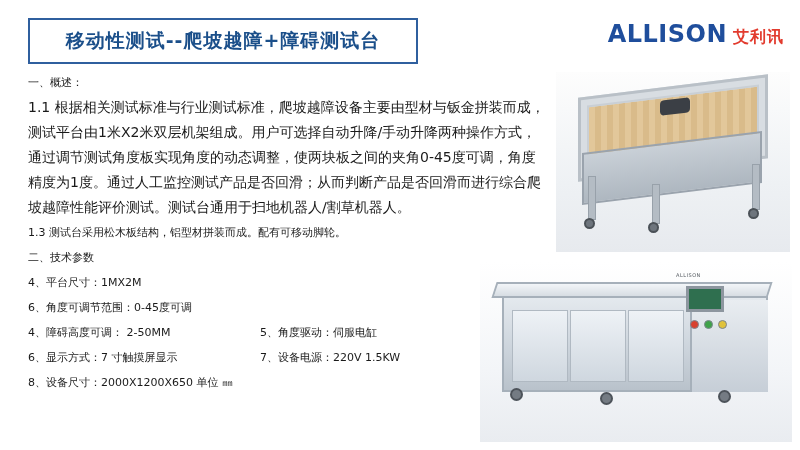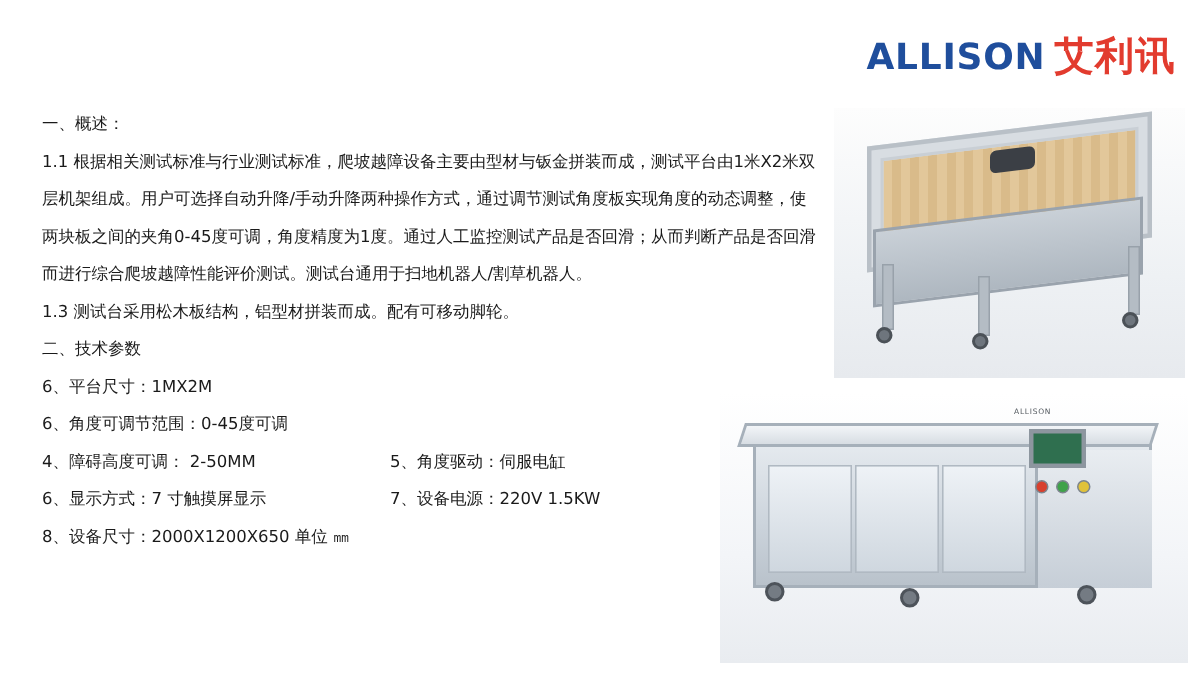--- a/index.html
+++ b/index.html
@@ -50,41 +50,41 @@
     align-items: baseline;
     gap: 6px;
   }
   .brand-en {
     font-size: 24px;
     font-weight: bold;
     color: #1f4e9c;
     letter-spacing: 0.5px;
   }
   .brand-cn {
-    font-size: 26px;
+    font-size: 16px;
     font-weight: bold;
     color: #e23b2e;
     letter-spacing: 1px;
   }
 
   
   .content {
     position: absolute;
     left: 28px;
     top: 70px;
     width: 520px;
   }
   .line {
     font-size: 11px;
     color: #1a1a1a;
     line-height: 25px;
     white-space: nowrap;
   }
   .para {
-    font-size: 11px;
+    font-size: 14px;
     color: #1a1a1a;
     line-height: 25px;
   }
   .cols {
     display: flex;
   }
   .col-a { width: 232px; flex: none; }
   .col-b { flex: 1; }
 
   
@@ -247,34 +247,37 @@
     font-size: 5px;
     color: #53595f;
     letter-spacing: 0.5px;
   }
 </style>
 </head>
 <body>
 
 <div class="page">
 
+  <div class="title-box">
+    <span class="title-text">移动性测试--爬坡越障+障碍测试台</span>
+  </div>
 
   <div class="brand">
     <span class="brand-en">ALLISON</span>
     <span class="brand-cn">艾利讯</span>
   </div>
 
   <div class="content">
     <div class="line">一、概述：</div>
     <div class="para">1.1 根据相关测试标准与行业测试标准，爬坡越障设备主要由型材与钣金拼装而成，测试平台由1米X2米双层机架组成。用户可选择自动升降/手动升降两种操作方式，通过调节测试角度板实现角度的动态调整，使两块板之间的夹角0-45度可调，角度精度为1度。通过人工监控测试产品是否回滑；从而判断产品是否回滑而进行综合爬坡越障性能评价测试。测试台通用于扫地机器人/割草机器人。</div>
     <div class="line">1.3 测试台采用松木板结构，铝型材拼装而成。配有可移动脚轮。</div>
     <div class="line">二、技术参数</div>
 
     <div class="cols">
-      <div class="line col-a">6、平台尺寸：1MX2M</div>
+      <div class="line col-a">4、平台尺寸：1MX2M</div>
       <div class="line col-b"></div>
     </div>
     <div class="cols">
       <div class="line col-a">6、角度可调节范围：0-45度可调</div>
     </div>
     <div class="cols">
       <div class="line col-a">4、障碍高度可调：  2-50MM</div>
       <div class="line col-b">5、角度驱动：伺服电缸</div>
     </div>
     <div class="cols">

